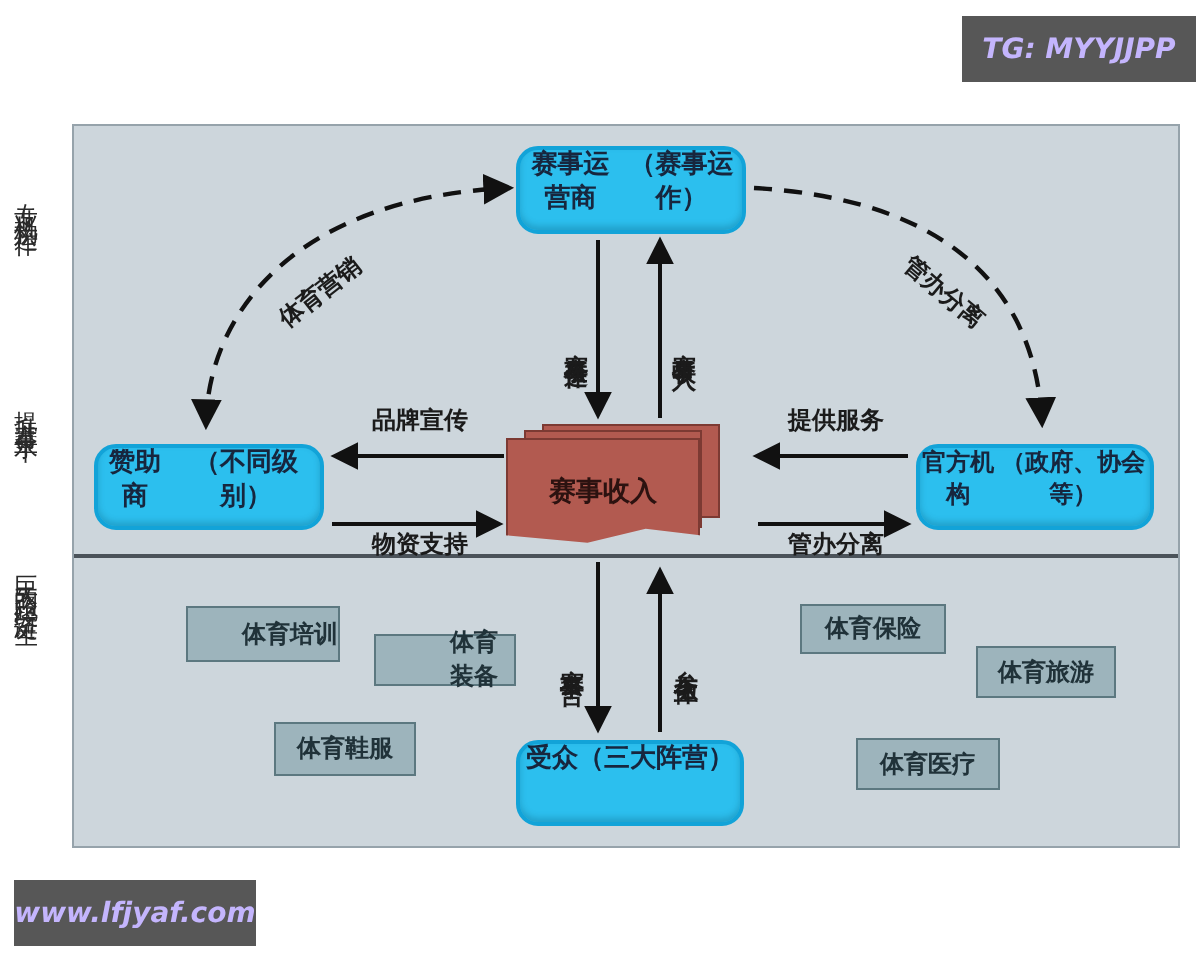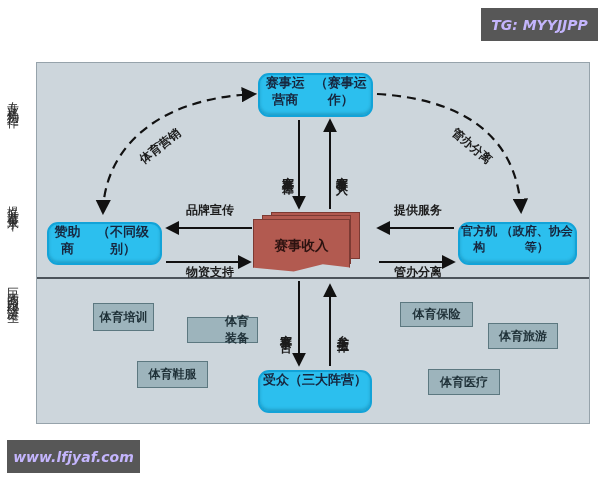--- a/index.html
+++ b/index.html
@@ -22,21 +22,21 @@
   .sheet{position:absolute;background:#b25a50;border:1px solid #7c3a33;box-sizing:border-box;}
   .s3{left:18px;top:0;width:89px;height:47px;}
   .s2{left:9px;top:3px;width:89px;height:49px;}
   .s1{left:0;top:7px;width:97px;height:54px;display:flex;align-items:center;justify-content:center;
     font-weight:bold;font-size:13.5px;color:#2c1210;
     clip-path:polygon(0 0,100% 0,100% 90%,72% 84%,42% 97%,0 90%);}
   
   .gray-box{position:absolute;background:#9db4bc;border:1px solid #5c7880;color:#203239;
     font-weight:bold;font-size:12px;display:flex;align-items:center;justify-content:center;
     z-index:2;box-sizing:border-box;}
-  .ind-0{left:93px;top:303px;width:61px;height:28px;}
+  .ind-0{left:93px;top:303px;width:77px;height:28px;justify-content:flex-end;}
   .ind-1{left:187px;top:317px;width:71px;height:26px;padding-left:37px;}
   .ind-2{left:137px;top:361px;width:71px;height:27px;}
   .ind-3{left:400px;top:302px;width:73px;height:25px;}
   .ind-4{left:488px;top:323px;width:70px;height:26px;}
   .ind-5{left:428px;top:369px;width:72px;height:26px;}
   
   .edge-label{position:absolute;font-size:12px;font-weight:bold;color:#1b1b1b;z-index:3;
     text-align:center;line-height:1;}
   .h-label{width:84px;}
   .v-label{writing-mode:vertical-rl;letter-spacing:2px;height:78px;}
@@ -53,21 +53,21 @@
   
   .side-note{position:absolute;writing-mode:vertical-rl;font-size:12px;color:#2a2a2a;
     letter-spacing:3px;z-index:3;}
   .sn-1{left:4px;top:92px;}
   .sn-2{left:4px;top:196px;}
   .sn-3{left:4px;top:278px;}
   
   .badge{position:absolute;background:#575757;color:#c4b5fd;font-weight:bold;
     display:flex;align-items:center;justify-content:center;z-index:5;font-size:14px;font-style:italic;}
   .badge-tg{left:481px;top:8px;width:117px;height:33px;}
-  .badge-site{left:7px;top:440px;width:133px;height:33px;}
+  .badge-site{left:7px;top:440px;width:121px;height:33px;}
 </style>
 </head>
 <body>
 
 <div class="stage">
 
   <div class="panel"></div>
 
   <svg class="overlay" width="600" height="480" viewBox="0 0 600 480">
     <defs>

